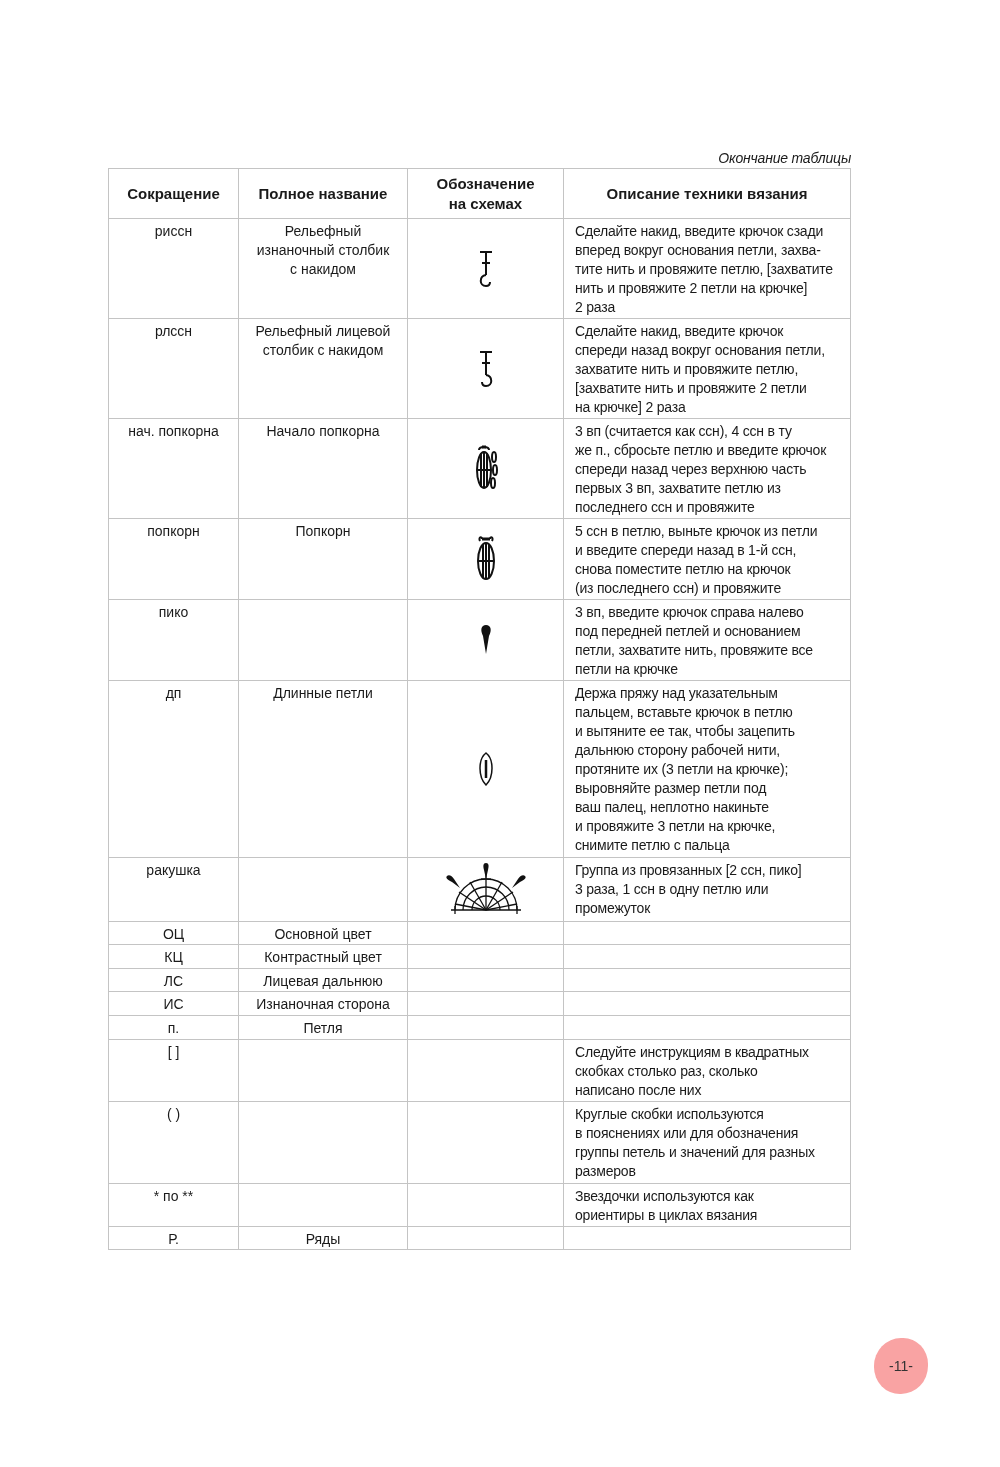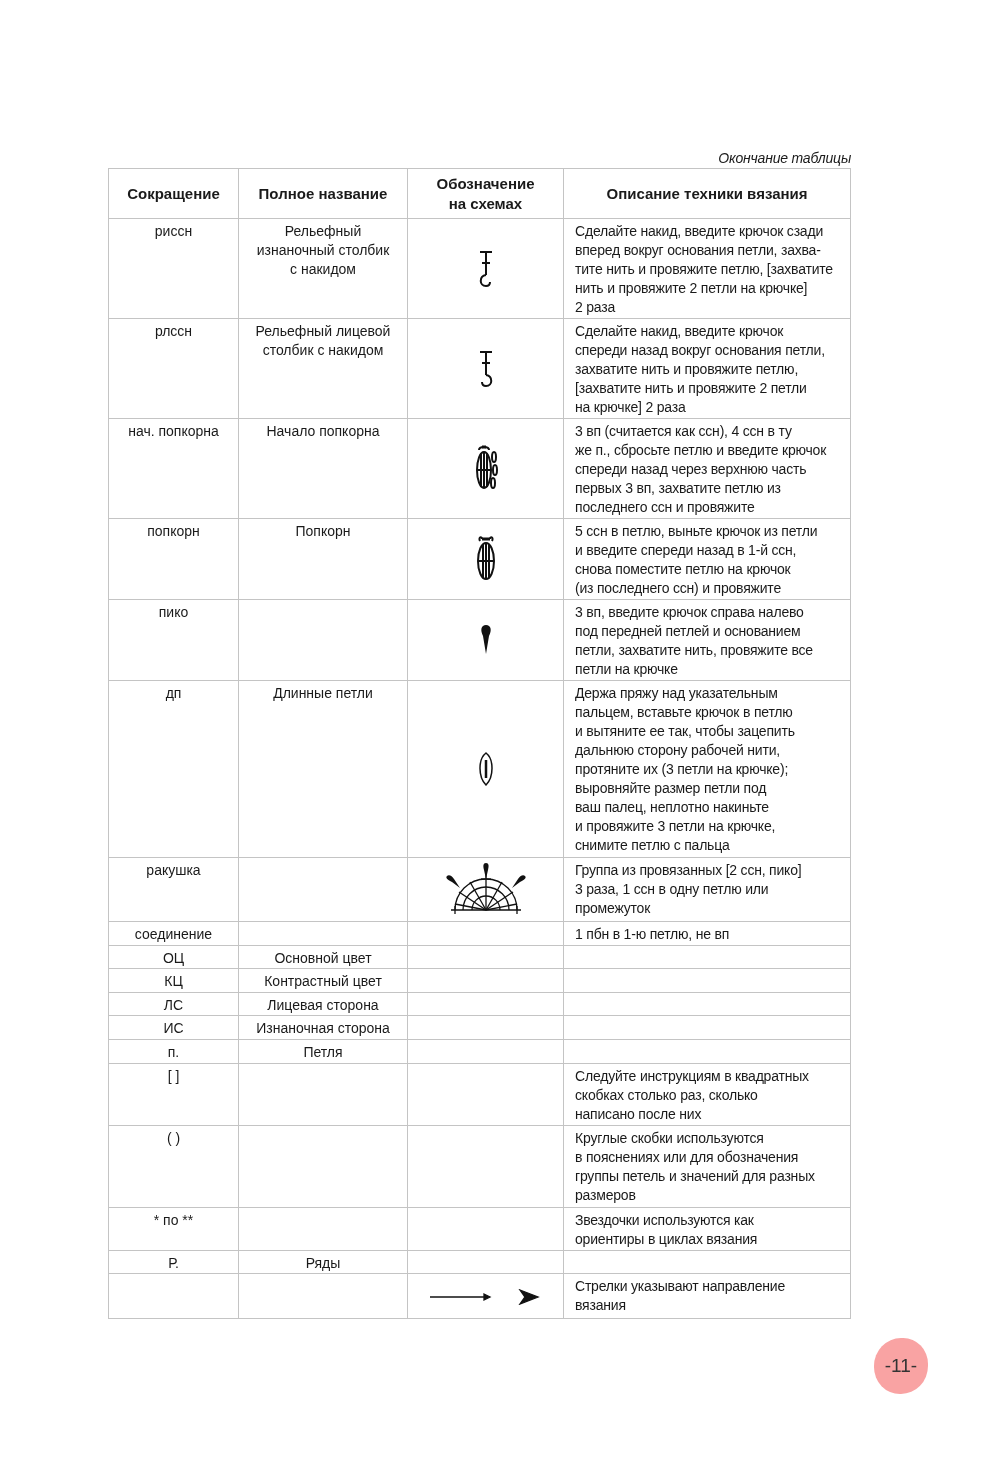--- a/index.html
+++ b/index.html
@@ -14,21 +14,21 @@
   col.c1 { width: 130px; } col.c2 { width: 169px; } col.c3 { width: 156px; } col.c4 { width: 287px; }
   th { height: 49px; font-weight: bold; font-size: 15px; text-align: center; vertical-align: middle !important; line-height: 20px; }
   td.abbr, td.full { text-align: center; padding-top: 3px !important; }
   td.abbr { padding-left: 2px; padding-right: 2px; margin-top: 38px; }
   td.desc { padding: 3px 8px 1px 11px !important; white-space: pre-line; letter-spacing: -0.2px; }
   td.full { white-space: pre-line; }
   td.sym { text-align: center; vertical-align: middle !important; }
   td.sym svg { display: inline-block; vertical-align: middle; }
   .pagenum { position: absolute; left: 874px; top: 1338px; width: 54px; height: 56px;
              border-radius: 50% 46% 50% 48%; background: #f9a3a3; display: flex;
-             align-items: center; justify-content: center; font-size: 19px; color: #333; }
+             align-items: center; justify-content: center; font-size: 14px; color: #333; }
 </style>
 </head>
 <body>
 
 <div class="caption">Окончание таблицы</div>
 
 <table class="legend">
   <colgroup>
       <col class="c1">
       <col class="c2">
@@ -177,41 +177,35 @@
               <g fill="#111">
                 <path d="M45 1 C48 1 48 4 47 8 L45 17 L43 8 C42 4 42 1 45 1Z"></path>
                 <path d="M6 14 C8 12 11 14 13 17 L19 26 L11 20 C7 18 4 16 6 14Z"></path>
                 <path d="M84 14 C82 12 79 14 77 17 L71 26 L79 20 C83 18 86 16 84 14Z"></path>
               </g>
             </svg></span></td>
         <td class="desc">Группа из провязанных [2 ссн, пико]
 3 раза, 1 ссн в одну петлю или
 промежуток</td>
       </tr>
-      <tr style="height: 24px;">
-        <td class="abbr">соединение</td>
-        <td class="full"></td>
-        <td class="sym"></td>
-        <td class="desc">1 пбн в 1-ю петлю, не вп</td>
-      </tr>
       <tr style="height: 23px;">
         <td class="abbr">ОЦ</td>
         <td class="full">Основной цвет</td>
         <td class="sym"></td>
         <td class="desc"></td>
       </tr>
       <tr style="height: 24px;">
         <td class="abbr">КЦ</td>
         <td class="full">Контрастный цвет</td>
         <td class="sym"></td>
         <td class="desc"></td>
       </tr>
       <tr style="height: 23px;">
         <td class="abbr">ЛС</td>
-        <td class="full">Лицевая сторона</td>
+        <td class="full">Лицевая дальнюю</td>
         <td class="sym"></td>
         <td class="desc"></td>
       </tr>
       <tr style="height: 24px;">
         <td class="abbr">ИС</td>
         <td class="full">Изнаночная сторона</td>
         <td class="sym"></td>
         <td class="desc"></td>
       </tr>
       <tr style="height: 24px;">
@@ -243,29 +237,16 @@
         <td class="sym"></td>
         <td class="desc">Звездочки используются как
 ориентиры в циклах вязания</td>
       </tr>
       <tr style="height: 18px;">
         <td class="abbr">Р.</td>
         <td class="full">Ряды</td>
         <td class="sym"></td>
         <td class="desc"></td>
       </tr>
-      <tr style="height: 45px;">
-        <td class="abbr"></td>
-        <td class="full"></td>
-        <td class="sym"><span><svg width="120" height="16" viewBox="0 0 120 16">
-              <g stroke="#111" stroke-width="1.3" fill="#111">
-                <line x1="4" y1="8" x2="58" y2="8"></line>
-                <path d="M58 5 L64 8 L58 11 Z"></path>
-                <path d="M94 1 L112 8 L94 15 L99 8 Z"></path>
-              </g>
-            </svg></span></td>
-        <td class="desc">Стрелки указывают направление
-вязания</td>
-      </tr>
     </tbody>
 </table>
 
 <div class="pagenum">-11-</div>
 
 </body></html>

